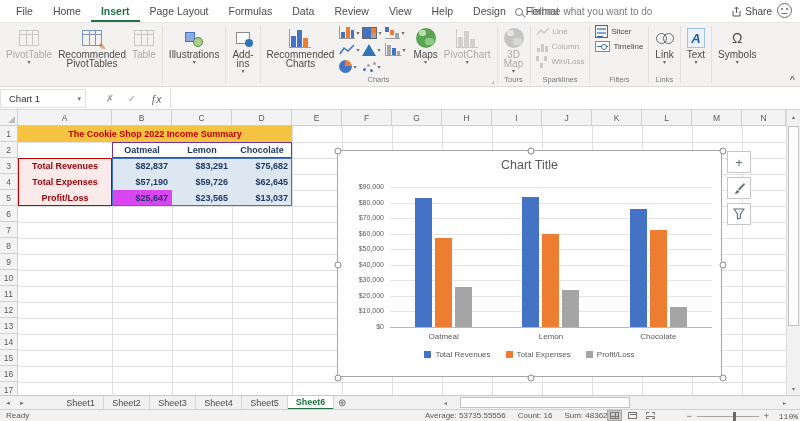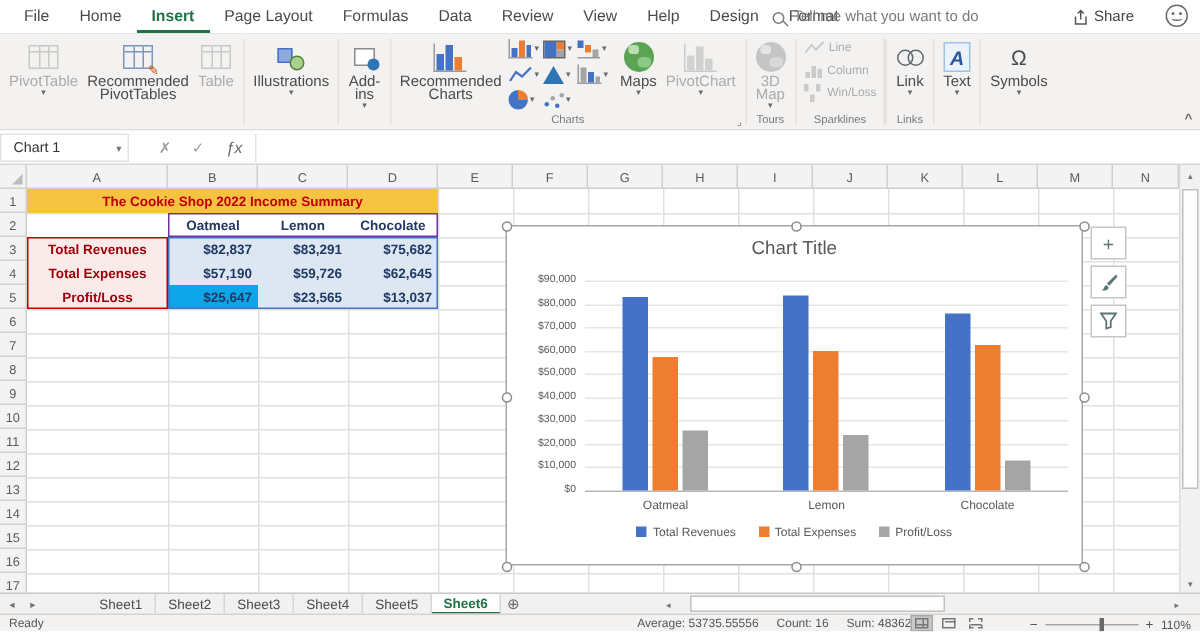--- a/index.html
+++ b/index.html
@@ -7,21 +7,21 @@
   body { font-family:"Liberation Sans", sans-serif; background:#fff; position:relative; }
   #app { position:absolute; width:800px; height:421px; overflow:hidden; background:#fff; }
 
   
   #tabbar { position:absolute; top:0; left:0; right:0; height:23px; background:#fff; display:flex; align-items:stretch; border-bottom:1px solid #E5E5E5; }
   .rtab { font-size:10.5px; color:#4B4B4B; padding:0 10px; display:flex; align-items:center; cursor:default; white-space:nowrap; }
   .rtab.active { color:#217346; font-weight:bold; box-shadow:inset 0 -2px 0 #217346; }
   #tellme { position:absolute; left:515px; top:0; height:23px; display:flex; align-items:center; gap:6px; color:#7A7A7A; font-size:10px; }
   .search-gfx { width:8px; height:8px; border:1.3px solid #7A7A7A; border-radius:50%; position:relative; }
   .search-gfx::after { content:""; position:absolute; width:5px; height:1.3px; background:#7A7A7A; transform:rotate(45deg); right:-4px; bottom:-2px; }
-  #share { position:absolute; right:44px; top:0; height:23px; display:flex; align-items:center; gap:4px; font-size:10px; color:#444; }
+  #share { position:absolute; right:28px; top:0; height:23px; display:flex; align-items:center; gap:4px; font-size:10px; color:#444; }
   #smiley { position:absolute; right:8px; top:3px; width:15px; height:15px; border:1.2px solid #6A6A6A; border-radius:50%; }
   #smiley i { position:absolute; width:2px; height:2px; background:#6A6A6A; border-radius:50%; top:4px; }
   #smiley i.l { left:3px; } #smiley i.r { right:3px; }
   #smiley u { position:absolute; left:3px; right:3px; bottom:3px; height:3px; border-bottom:1.2px solid #6A6A6A; border-radius:50%; }
 
   
   #ribbon { position:absolute; top:23px; left:0; right:0; height:64px; background:#F3F2F1; border-bottom:1px solid #DFDDDB; display:flex; align-items:stretch; overflow:hidden; }
   .rgroup { display:flex; flex-direction:column; padding:1px 3px 0; position:relative; }
   .rgroup-items { display:flex; align-items:flex-start; flex:1; }
   .rgroup.stack .rgroup-items { flex-direction:column; }
@@ -148,21 +148,21 @@
   .vbtn { width:15px; height:11px; display:flex; align-items:center; justify-content:center; }
   .vbtn.active { background:#CBC9C7; border:1px solid #ABA9A7; }
   .vb-gfx { width:9px; height:7px; border:1px solid #777; }
   .vb-gfx.grid { background:linear-gradient(#777,#777) 0 3px/100% 1px no-repeat, linear-gradient(#777,#777) 4px 0/1px 100% no-repeat; }
   .vb-gfx.layout { background:linear-gradient(#777,#777) 1px 1px/7px 1px no-repeat; }
   .vb-gfx.brk { background:linear-gradient(#777,#777) 0 3px/100% 1px no-repeat; border-style:dashed; }
   #zoom-controls { position:absolute; right:2px; top:0; height:12px; display:flex; align-items:center; gap:5px; }
   #zoom-track { width:62px; height:1px; background:#A6A6A6; position:relative; }
   #zoom-thumb { position:absolute; left:36px; top:-4px; width:3px; height:9px; background:#696969; }
   .zbtn { font-size:9px; color:#555; line-height:10px; }
-  #zoom-label { font-size:8px; color:#555; width:24px; text-align:left; }
+  #zoom-label { font-size:8px; color:#555; width:24px; text-align:right;font-family:Liberation Mono, monospace; }
 </style>
 </head>
 <body>
 
 <div id="app">
 
   <div id="tabbar">
     <div id="tellme">
       <span class="search-gfx"></span>
       <span>Tell me what you want to do</span>
@@ -416,20 +416,37 @@
                 <i class="dn"></i>
                 <i></i>
               </div>
             </span>
             <div class="btn-label">Win/Loss</div>
           </div>
         </div>
         <div class="rgroup-label">Sparklines</div>
       </div>
       <div class="rgroup-sep"></div>
+      <div class="rgroup stack">
+        <div class="rgroup-items">
+          <div class="ribbon-smallbtn">
+            <span class="sicon" style="display: inline-flex; align-items: center; justify-content: center;">
+              <div class="gfx-slicer"></div>
+            </span>
+            <div class="btn-label">Slicer</div>
+          </div>
+          <div class="ribbon-smallbtn">
+            <span class="sicon" style="display: inline-flex; align-items: center; justify-content: center;">
+              <div class="gfx-timeline"></div>
+            </span>
+            <div class="btn-label">Timeline</div>
+          </div>
+        </div>
+        <div class="rgroup-label">Filters</div>
+      </div>
       <div class="rgroup-sep"></div>
       <div class="rgroup">
         <div class="rgroup-items">
           <div class="ribbon-bigbtn">
             <div class="icon-wrap">
               <span style="display: inline-flex; align-items: center; justify-content: center;">
                 <div class="gfx-link">
                   <b></b>
                   <b></b>
                 </div>
@@ -560,21 +577,21 @@
       <div class="cell center" style="position: absolute; left: 232px; top: 32px; width: 60px; height: 16px; background: rgb(255, 255, 255); color: rgb(31, 56, 100);">Chocolate</div>
       <div class="cell center" style="position: absolute; left: 18px; top: 48px; width: 94px; height: 16px; background: rgb(251, 234, 234); color: rgb(156, 0, 6);">Total Revenues</div>
       <div class="cell right" style="position: absolute; left: 112px; top: 48px; width: 60px; height: 16px; background: rgb(221, 231, 242); color: rgb(31, 56, 100);">$82,837</div>
       <div class="cell right" style="position: absolute; left: 172px; top: 48px; width: 60px; height: 16px; background: rgb(221, 231, 242); color: rgb(31, 56, 100);">$83,291</div>
       <div class="cell right" style="position: absolute; left: 232px; top: 48px; width: 60px; height: 16px; background: rgb(221, 231, 242); color: rgb(31, 56, 100);">$75,682</div>
       <div class="cell center" style="position: absolute; left: 18px; top: 64px; width: 94px; height: 16px; background: rgb(251, 234, 234); color: rgb(156, 0, 6);">Total Expenses</div>
       <div class="cell right" style="position: absolute; left: 112px; top: 64px; width: 60px; height: 16px; background: rgb(221, 231, 242); color: rgb(31, 56, 100);">$57,190</div>
       <div class="cell right" style="position: absolute; left: 172px; top: 64px; width: 60px; height: 16px; background: rgb(221, 231, 242); color: rgb(31, 56, 100);">$59,726</div>
       <div class="cell right" style="position: absolute; left: 232px; top: 64px; width: 60px; height: 16px; background: rgb(221, 231, 242); color: rgb(31, 56, 100);">$62,645</div>
       <div class="cell center" style="position: absolute; left: 18px; top: 80px; width: 94px; height: 16px; background: rgb(251, 234, 234); color: rgb(156, 0, 6);">Profit/Loss</div>
-      <div class="cell right" style="position: absolute; left: 112px; top: 80px; width: 60px; height: 16px; background: #0ea5e9; color: rgb(31, 56, 100);">$25,647</div>
+      <div class="cell right" style="position: absolute; left: 112px; top: 80px; width: 60px; height: 16px; background: #d946ef; color: rgb(31, 56, 100);">$25,647</div>
       <div class="cell right" style="position: absolute; left: 172px; top: 80px; width: 60px; height: 16px; background: rgb(221, 231, 242); color: rgb(31, 56, 100);">$23,565</div>
       <div class="cell right" style="position: absolute; left: 232px; top: 80px; width: 60px; height: 16px; background: rgb(221, 231, 242); color: rgb(31, 56, 100);">$13,037</div>
       <div class="sel-outline" style="position: absolute; left: 112px; top: 32px; width: 180px; height: 16px; border: 1px solid rgb(112, 48, 160);"></div>
       <div class="sel-outline" style="position: absolute; left: 18px; top: 48px; width: 94px; height: 48px; border: 1px solid rgb(192, 0, 0);"></div>
       <div class="sel-outline" style="position: absolute; left: 112px; top: 48px; width: 180px; height: 48px; border: 1px solid rgb(68, 114, 196);"></div>
     </div>
 
   <div id="chart-frame">
     <div id="chart-title">Chart Title</div>
   <div class="xgrid base" style="position: absolute; left: 52px; top: 176px; width: 322px; height: 1px;"></div>

